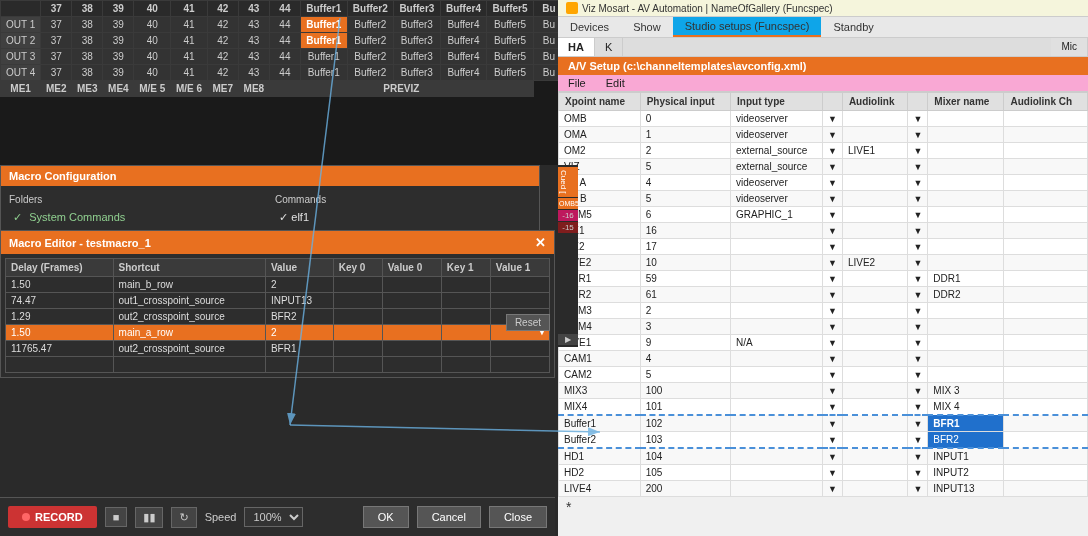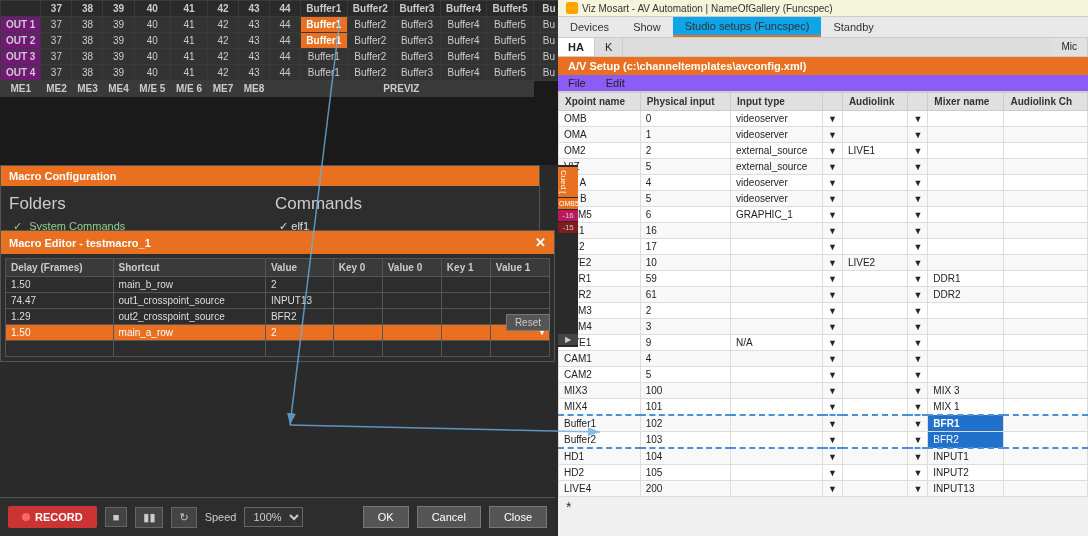--- a/index.html
+++ b/index.html
@@ -4,31 +4,31 @@
   <style>
     * { box-sizing: border-box; margin: 0; padding: 0; }
     body { font-family: Arial, sans-serif; font-size: 11px; background: #2a2a2a; color: #e0e0e0; width: 1088px; height: 536px; overflow: hidden; position: relative; }
 
     
     .routing-matrix { position: absolute; top: 0; left: 0; width: 565px; height: 165px; background: #1a1a1a; }
     .matrix-table { width: 100%; border-collapse: collapse; }
     .matrix-table td, .matrix-table th { border: 1px solid #3a3a3a; text-align: center; padding: 2px 3px; font-size: 10px; min-width: 28px; }
     .matrix-table th { background: #2a2a2a; color: #ccc; }
     .matrix-header { background: #2a2a2a; }
-    .row-label { background: #701a75; color: #ccc; font-weight: bold; }
+    .row-label { background: #404040; color: #ccc; font-weight: normal; }
     .cell-normal { background: #333; color: #ccc; }
     .cell-orange { background: #e87020; color: white; font-weight: bold; }
     .me-row td { background: #3a3a3a; color: #ccc; font-weight: bold; }
 
     
     .macro-config { position: absolute; top: 165px; left: 0; width: 540px; background: #2d2d2d; border: 1px solid #555; }
     .macro-config-header { background: #e87020; color: white; padding: 4px 8px; font-weight: bold; font-size: 11px; }
     .macro-config-body { padding: 8px; display: flex; gap: 10px; }
     .mc-section { flex: 1; }
-    .mc-section-title { color: #ccc; font-size: 17px; margin-bottom: 4px; }
+    .mc-section-title { color: #ccc; font-size: 10px; margin-bottom: 4px; }
     .mc-item { color: #e0e0e0; font-size: 11px; padding: 2px 4px; }
     .mc-item.selected { color: #90d090; }
     .mc-item-check { color: #90d090; margin-right: 4px; }
 
     
     .macro-editor { position: absolute; top: 230px; left: 0; width: 555px; background: #2d2d2d; border: 1px solid #555; }
     .macro-editor-header { background: #e87020; color: white; padding: 4px 8px; font-weight: bold; font-size: 11px; display: flex; justify-content: space-between; align-items: center; }
     .macro-editor-close { color: white; cursor: pointer; font-size: 13px; }
     .macro-table-wrap { padding: 4px; }
     .macro-table { width: 100%; border-collapse: collapse; font-size: 10px; }
@@ -52,21 +52,21 @@
     .right-panel { position: absolute; top: 0; right: 0; width: 530px; height: 536px; background: #f0f0f0; color: #222; display: flex; flex-direction: column; }
     .app-title-bar { background: #f5f5dc; color: #333; padding: 2px 8px; font-size: 10px; border-bottom: 1px solid #ccc; display: flex; align-items: center; justify-content: space-between; }
     .title-icon { width: 12px; height: 12px; background: orange; border-radius: 2px; margin-right: 4px; display: inline-block; }
     .top-nav { background: #e8e8e8; display: flex; align-items: center; gap: 0; border-bottom: 1px solid #ccc; }
     .nav-btn { padding: 3px 12px; font-size: 11px; cursor: pointer; border: none; background: transparent; color: #333; }
     .nav-btn.active { background: #0ea5e9; border-bottom: 2px solid #e87020; }
     .tab-row { background: #ddd; display: flex; border-bottom: 1px solid #ccc; }
     .tab { padding: 3px 10px; font-size: 11px; cursor: pointer; border-right: 1px solid #ccc; }
     .tab.active { background: #fff; font-weight: bold; }
     .av-setup-header { background: #e87020; color: white; padding: 3px 10px; font-size: 11px; font-weight: bold; }
-    .menu-bar { background: #8b5cf6; display: flex; gap: 0; border-bottom: 1px solid #ccc; }
+    .menu-bar { background: #f9a8d4; display: flex; gap: 0; border-bottom: 1px solid #ccc; }
     .menu-item { padding: 2px 10px; font-size: 11px; cursor: pointer; }
     .section-title { background: #e87020; color: white; text-align: center; padding: 3px; font-size: 12px; font-weight: bold; }
     .video-config-table { width: 100%; border-collapse: collapse; font-size: 10px; overflow-y: auto; }
     .video-config-table th { background: #e0e0e0; color: #333; padding: 3px 6px; border: 1px solid #ccc; text-align: left; font-weight: bold; }
     .video-config-table td { border: 1px solid #ddd; padding: 2px 5px; color: #222; white-space: nowrap; }
     .video-config-table tr:nth-child(even) td { background: #f8f8f8; }
     .video-config-table tr:nth-child(odd) td { background: #fff; }
     .dropdown-arrow { color: #888; font-size: 9px; }
     .table-scroll { overflow-y: auto; flex: 1; max-height: 420px; }
     .add-btn { background: none; border: none; color: #333; font-size: 14px; cursor: pointer; padding: 2px 8px; }
@@ -253,20 +253,29 @@
           <td>main_a_row</td>
           <td>2</td>
           <td></td>
             <td></td>
             <td></td>
           <td style="position:relative;">
             <span style="position:absolute;right:2px;top:1px;">▼</span>
           </td>
         </tr>
         <tr>
+          <td>11765.47</td>
+          <td>out2_crosspoint_source</td>
+          <td>BFR1</td>
+          <td></td>
+            <td></td>
+            <td></td>
+            <td></td>
+        </tr>
+        <tr>
           <td>&nbsp;</td>
             <td></td>
             <td></td>
           <td></td>
             <td></td>
             <td></td>
             <td></td>
         </tr>
       </tbody>
     </table>
@@ -520,21 +529,21 @@
             <td>MIX 3</td>
             <td></td>
           </tr>
         <tr style="border-bottom:2px dashed #4a90d9;">
             <td>MIX4</td>
             <td>101</td>
             <td></td>
             <td class="dropdown-arrow">▼</td>
             <td></td>
             <td class="dropdown-arrow">▼</td>
-            <td>MIX 1</td>
+            <td>MIX 4</td>
             <td></td>
           </tr>
         <tr style="background:#d0e8ff;">
             <td>Buffer1</td>
             <td>102</td>
             <td></td>
             <td class="dropdown-arrow">▼</td>
             <td></td>
             <td class="dropdown-arrow">▼</td>
             <td style="background:#2070cc;color:white;font-weight:bold;">BFR1</td>

